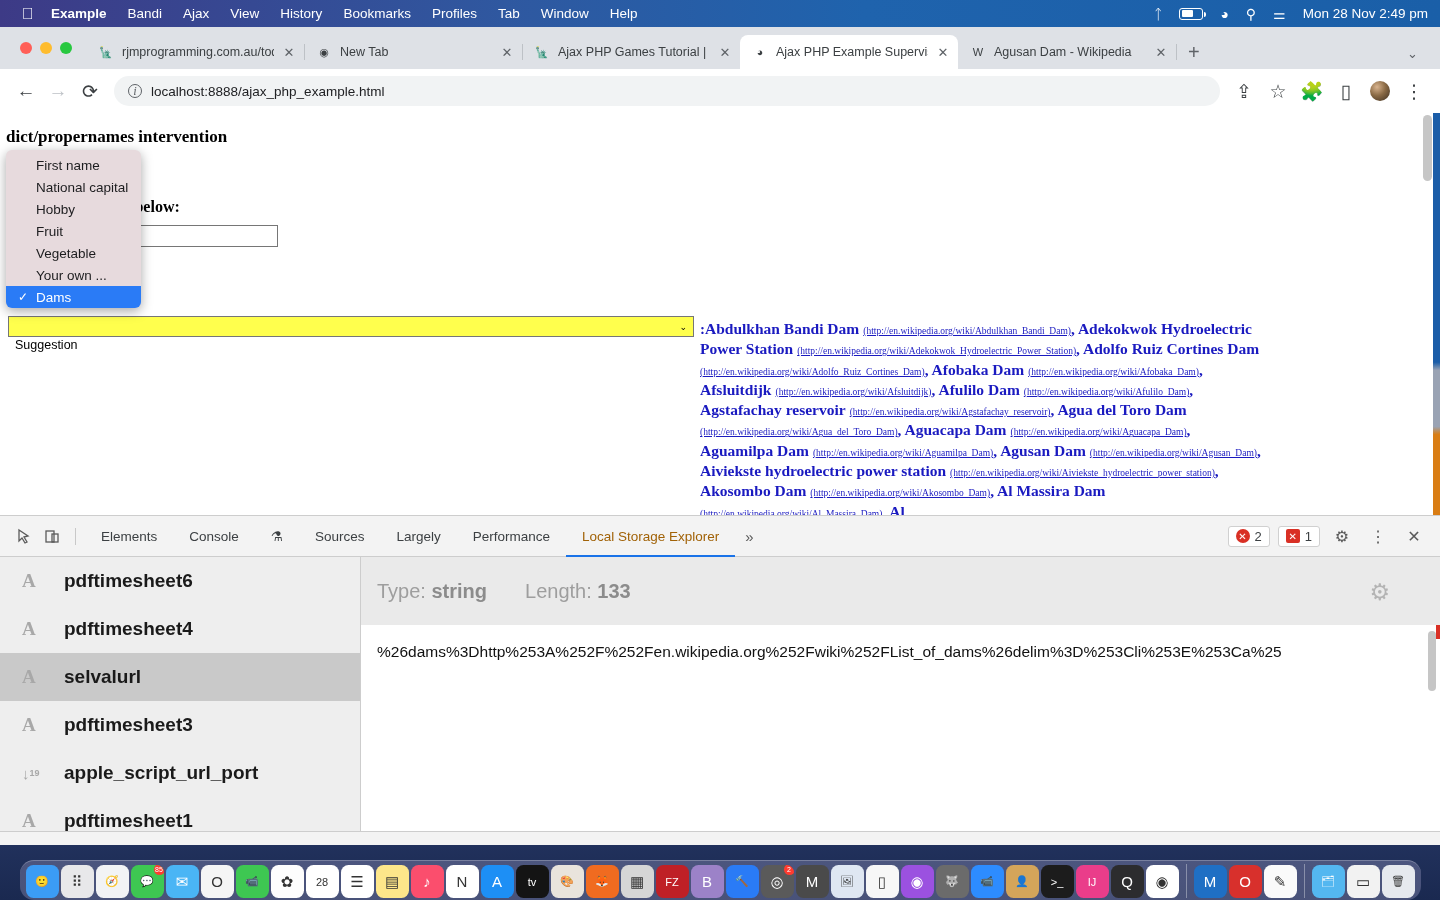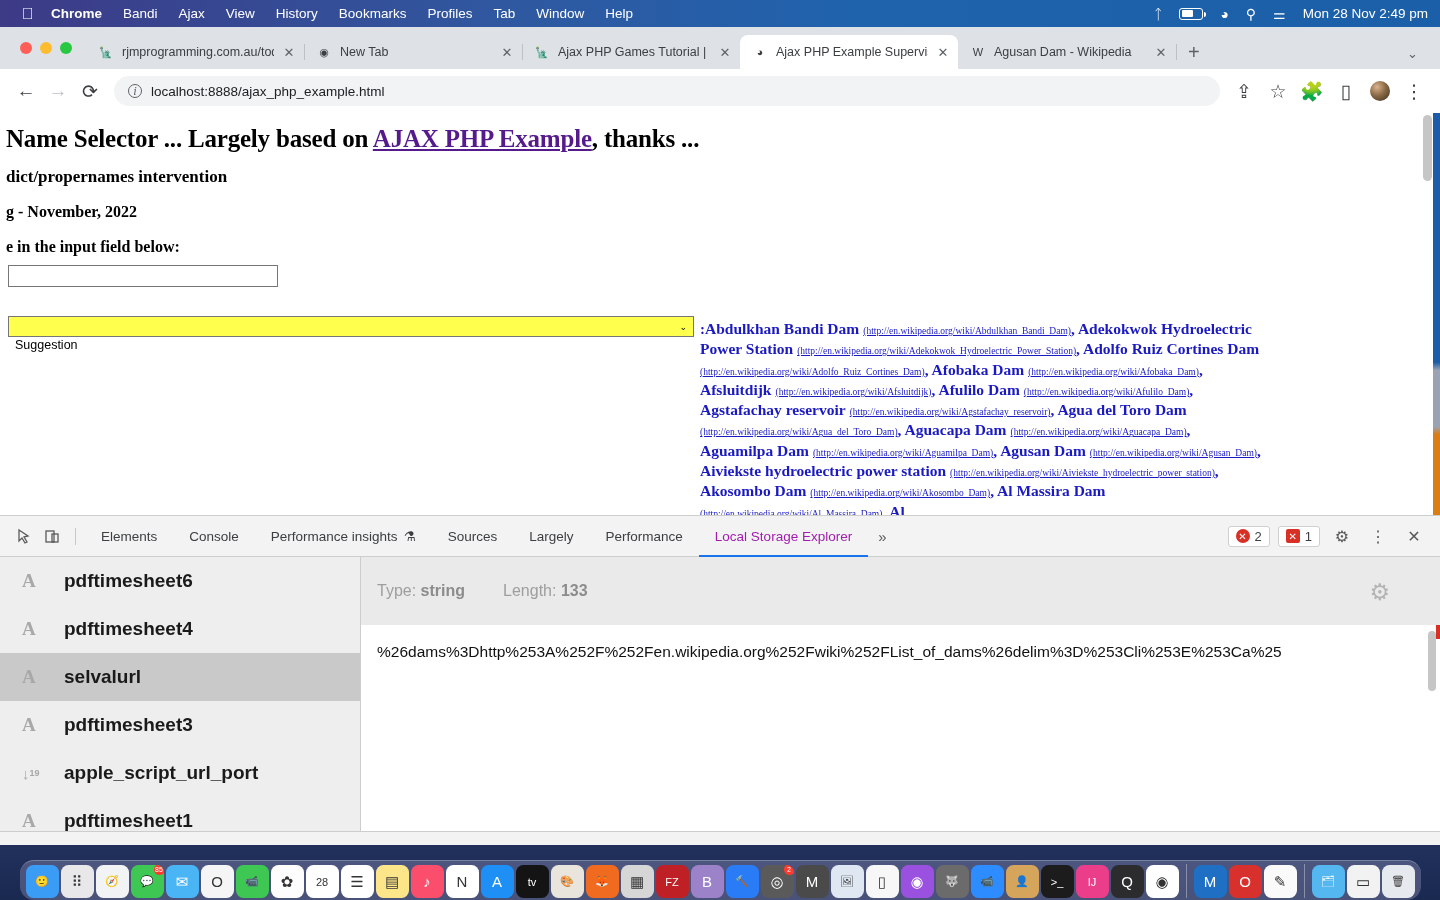--- a/index.html
+++ b/index.html
@@ -111,21 +111,21 @@
 
   
   .devtools { position:relative; height: 357px; background:#fff; border-top:1px solid #cdcdcd; }
   .dt-tabs { height: 41px; background:#f3f3f3; display:flex; align-items:center;
              border-bottom:1px solid #cdcdcd; padding-left: 10px; }
   .dt-icon { width:28px; height:28px; display:flex; align-items:center; justify-content:center;
              color:#5a5a5a; cursor:pointer; }
   .dt-vsep { width:1px; height:17px; background:#c8c8c8; margin: 0 9px; }
   .dt-tab { padding: 0 16px; height:41px; line-height:41px; font-size:13.5px; color:#3c4043;
             white-space:nowrap; cursor:pointer; display:flex; align-items:center; gap:6px;}
-  .dt-tab.active { color:#a21caf; box-shadow: inset 0 -2px 0 #1a73e8; }
+  .dt-tab.active { color:#a16207; box-shadow: inset 0 -2px 0 #1a73e8; }
   .dt-more { padding:0 10px; color:#5a5a5a; font-size:15px; cursor:pointer; }
   .dt-right { margin-left:auto; display:flex; align-items:center; gap:8px; padding-right: 12px; }
   .badge { display:flex; align-items:center; gap:5px; font-size:13px; color:#3c4043;
            border:1px solid #d0d0d0; border-radius:3px; padding: 2px 7px; background:#fff; }
   .badge .dot { width:14px; height:14px; border-radius:50%; background:#d93025; color:#fff;
                 font-size:10px; display:flex; align-items:center; justify-content:center; }
   .badge .sq { width:14px; height:14px; border-radius:2px; background:#d93025; color:#fff;
                font-size:10px; display:flex; align-items:center; justify-content:center; }
 
   .dt-body { display:flex; height: 274px; }
@@ -133,21 +133,21 @@
   .lsx-item { height:48px; display:flex; align-items:center; gap:18px; padding-left: 22px;
               font-size: 19px; font-weight:bold; color:#1a1a1a; cursor:pointer; }
   .lsx-item.sel { background:#c9c9c9; }
   .lsx-item .tic { color:#a8a8a8; font-size:19px; width:24px; display:flex; align-items:center; font-family:"Liberation Serif",serif;}
   .lsx-item .tic.num { font-family:"Liberation Sans",sans-serif; font-size:15px; }
   .lsx-item .tic.num sub { font-size:9px; vertical-align: -4px;}
   .lsx-item .tic.num sup { font-size:9px; vertical-align: 4px;}
 
   .lsx-detail { flex:1; position:relative; background:#fff; }
   .lsx-meta { height: 68px; background:#eaeaea; display:flex; align-items:center;
-              gap: 38px; padding-left: 16px; font-size: 16px; color:#9e9e9e; }
+              gap: 38px; padding-left: 16px; font-size: 20px; color:#9e9e9e; }
   .lsx-meta b { color:#8c8c8c; }
   .lsx-gear { position:absolute; right: 50px; top: 22px; color:#b4b4b4; font-size:23px; cursor:pointer; }
   .lsx-value { padding: 18px 16px 0 16px; font-size: 15.5px; color:#111;
                white-space:nowrap; overflow:hidden; }
   .lsx-vscroll { position:absolute; right:4px; top:74px; width:8px; height:60px; background:#c6c6c6; border-radius:4px; }
   .lsx-redline { position:absolute; right:0; top:68px; width:4px; height:14px; background:#d93025; }
 
   .drawer { height: 41px; background:#f3f3f3; border-top:1px solid #cdcdcd;
             display:flex; align-items:center; padding-left: 12px; }
   .drawer .dots { color:#5a5a5a; font-size:15px; padding: 0 10px; cursor:pointer; }
@@ -169,21 +169,21 @@
              font-size:7px; border-radius:50%; width:11px; height:11px; display:flex;
              align-items:center; justify-content:center; font-family:"Liberation Sans",sans-serif;}
 </style>
 </head>
 <body>
 
 <div id="root">
 
   <div class="menubar">
     <span class="apple"></span>
-    <span class="mi bold">Chrome</span>
+    <span class="mi bold">Example</span>
     <span class="mi">Bandi</span>
     <span class="mi">Ajax</span>
     <span class="mi">View</span>
     <span class="mi">History</span>
     <span class="mi">Bookmarks</span>
     <span class="mi">Profiles</span>
     <span class="mi">Tab</span>
     <span class="mi">Window</span>
     <span class="mi">Help</span>
     <div class="right">
@@ -255,29 +255,35 @@
         <div class="tb-btn">🧩</div>
         <div class="tb-btn">▯</div>
         <div class="tb-btn">
             <span class="avatar"></span>
           </div>
         <div class="tb-btn">⋮</div>
       </div>
     </div>
 
     <div class="page">
-      <h1>
-        <span>Name Selector ... Largely based on </span><a href="#">AJAX PHP Example</a><span>, thanks ...</span>
-      </h1>
       <h3>dict/propernames intervention</h3>
       <div class="dateline">g - November, 2022</div>
       <div class="prompt">e in the input field below:</div>
       <input class="txtinput" type="text" value="" style="">
 
       
+      <div class="popup">
+        <div class="opt">First name</div>
+        <div class="opt">National capital</div>
+        <div class="opt">Hobby</div>
+        <div class="opt">Fruit</div>
+        <div class="opt">Vegetable</div>
+        <div class="opt">Your own ...</div>
+        <div class="opt sel">Dams</div>
+      </div>
 
       
       <div class="selrow">
         <div class="suggestion">
           <span class="lbl">Suggestion</span>
           <span class="arrow">⌄</span>
         </div>
       </div>
 
       
@@ -301,21 +307,20 @@
         <div class="dt-icon">
           <svg width="17" height="17" viewBox="0 0 17 17">
               <rect x="2" y="3" width="8" height="11" fill="none" stroke="#5a5a5a" stroke-width="1.3"></rect>
               <rect x="8" y="6" width="6" height="8" fill="none" stroke="#5a5a5a" stroke-width="1.3"></rect>
             </svg>
         </div>
         <div class="dt-vsep"></div>
         <div class="dt-tab">Elements</div>
         <div class="dt-tab">Console</div>
         <div class="dt-tab">
-          <span>Performance insights</span>
           <span>⚗</span>
         </div>
         <div class="dt-tab">Sources</div>
         <div class="dt-tab">Largely</div>
         <div class="dt-tab">Performance</div>
         <div class="dt-tab active">Local Storage Explorer</div>
         <div class="dt-more">»</div>
         <div class="dt-right">
           <div class="badge">
             <span class="dot">✕</span>

